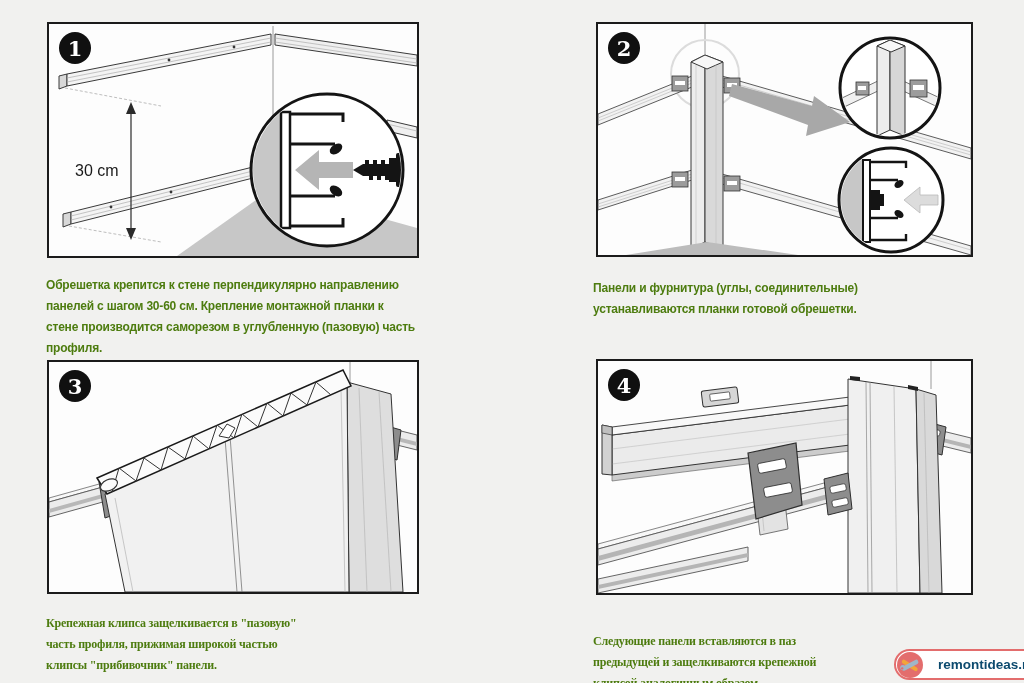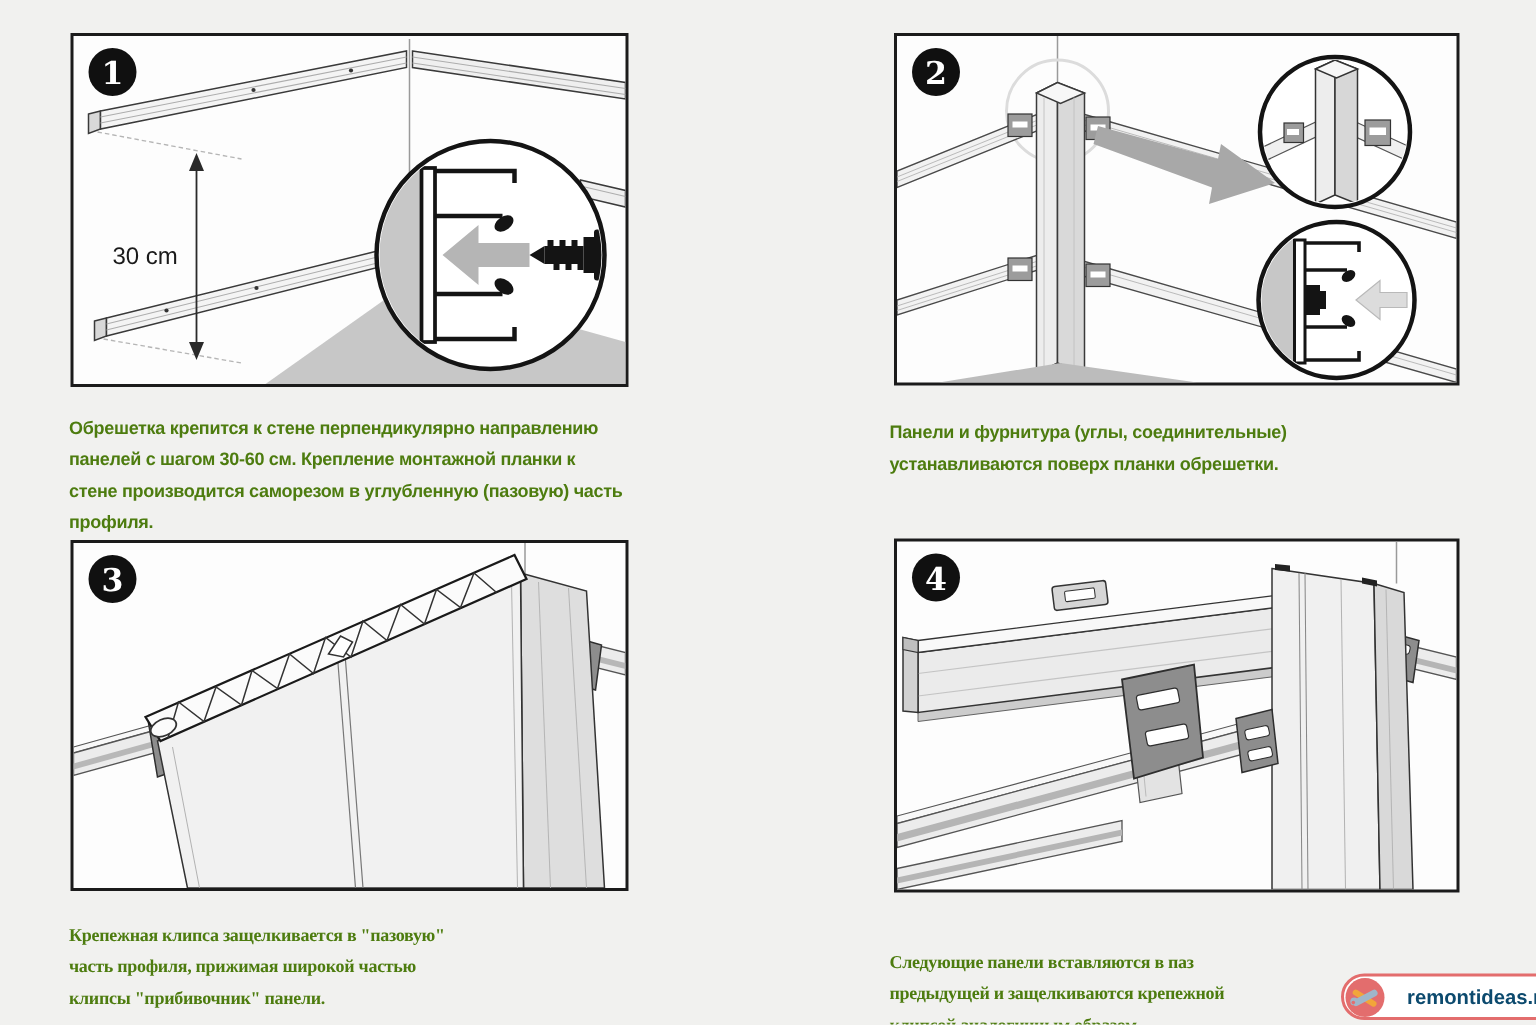--- a/index.html
+++ b/index.html
@@ -221,21 +221,21 @@
         <ellipse cx="301" cy="190" rx="5" ry="3.5" transform="rotate(35 301 190)" fill="#141414"></ellipse>
         <rect x="272" y="166" width="10" height="20" fill="#141414"></rect>
         <rect x="282" y="170" width="4" height="12" fill="#141414"></rect>
         <polygon points="306,176 322,163 322,171 340,171 340,181 322,181 322,189" fill="#dcdcdc" stroke="#b9b9b9" stroke-width="0.8"></polygon>
       </g>
     </g>
   </svg>
   <div class="badge">2</div>
 </div>
 <p class="caption" id="cap2">Панели и фурнитура (углы, соединительные)
-устанавливаются поверх планки обрешетки.</p>
+устанавливаются планки готовой обрешетки.</p>
 
 <div class="figure" id="fig3">
   <svg viewBox="0 0 368 230" preserveAspectRatio="none">
     <line x1="301" y1="0" x2="301" y2="26" stroke="#9a9a9a" stroke-width="1"></line>
     <g>
       <polygon points="0,136 86,112 86,116 0,140" fill="#f8f8f8" stroke="#555" stroke-width="0.7"></polygon>
       <polygon points="0,140 86,116 86,131 0,155" fill="#ececec" stroke="#555" stroke-width="0.9"></polygon>
       <polygon points="0,147 86,123 86,127 0,151" fill="#b8b8b8"></polygon>
     </g>
     <g>

